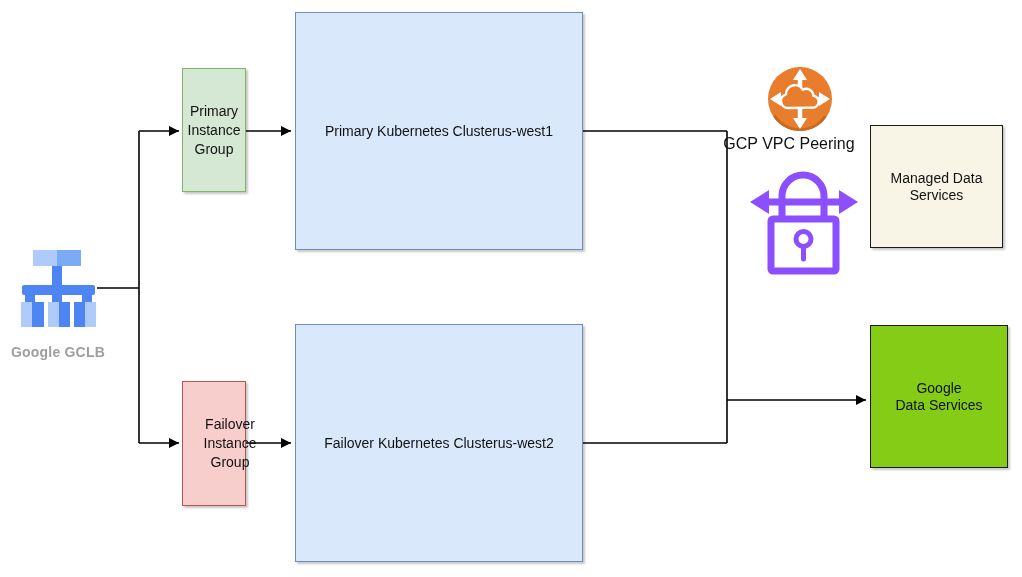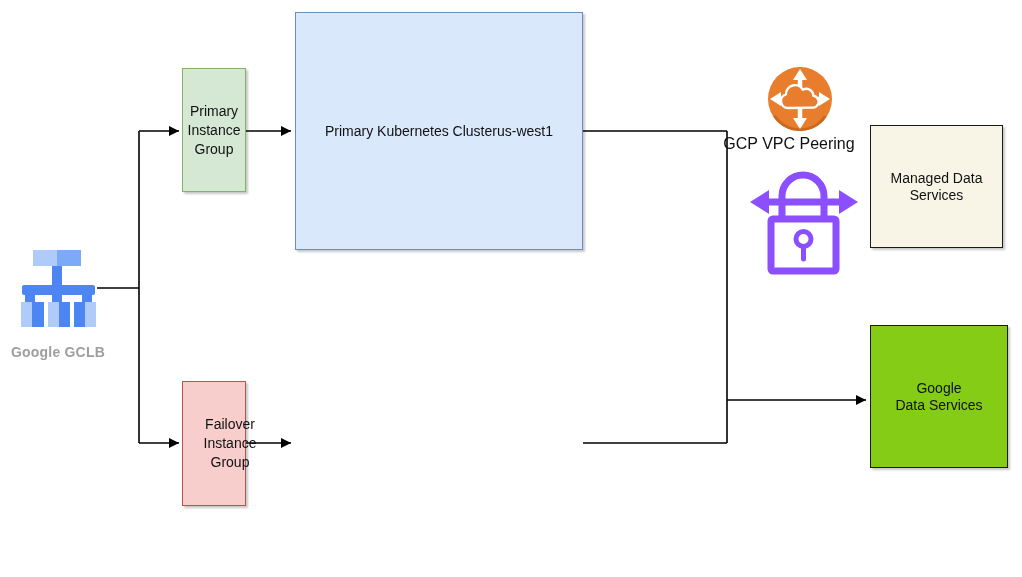--- a/index.html
+++ b/index.html
@@ -88,20 +88,24 @@
     <span>Failover
 Instance
 Group</span>
   </div>
 
   <div id="primary-k8s" class="node bordered cluster" style="background-color: rgb(218, 232, 252); border-color: rgb(108, 142, 191);">
     <div>Primary Kubernetes Cluster</div>
     <div>us-west1</div>
   </div>
 
+  <div id="failover-k8s" class="node bordered cluster" style="background-color: rgb(218, 232, 252); border-color: rgb(108, 142, 191);">
+    <div>Failover Kubernetes Cluster</div>
+    <div>us-west2</div>
+  </div>
 
   <svg class="icon-svg" style="left: 766px; top: 65px; color: rgb(232, 125, 46);" width="68" height="68" viewBox="0 0 68 68" xmlns="http://www.w3.org/2000/svg">
     <circle cx="34" cy="34" r="32" fill="currentColor"></circle>
     <circle cx="34" cy="34" r="30.5" fill="none" stroke-width="3" stroke-dasharray="60 132" stroke-dashoffset="-18" style="stroke: rgb(201, 106, 32);"></circle>
     <g stroke="#ffffff" stroke-width="4.5">
       <path d="M34 14 V54"></path>
       <path d="M14 34 H54"></path>
     </g>
     <g fill="#ffffff" stroke="none">
       <path d="M34 4 L27 15 H41 z"></path>

